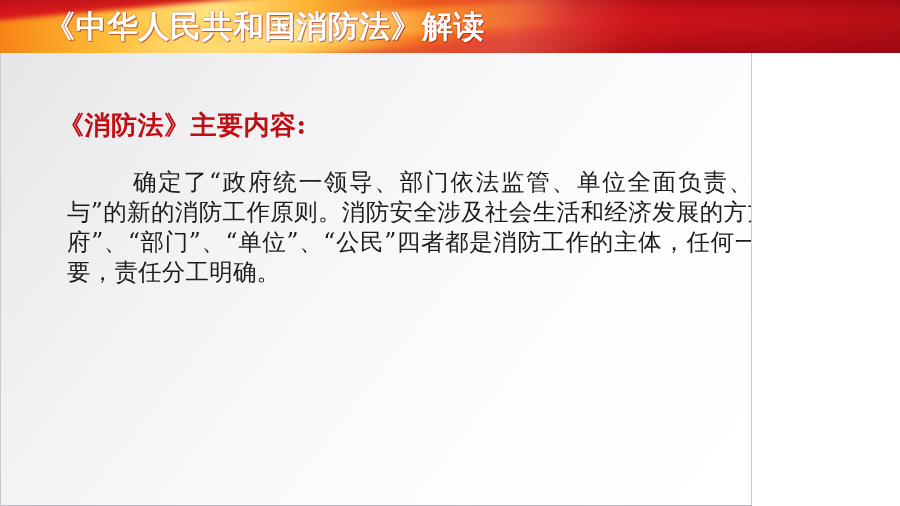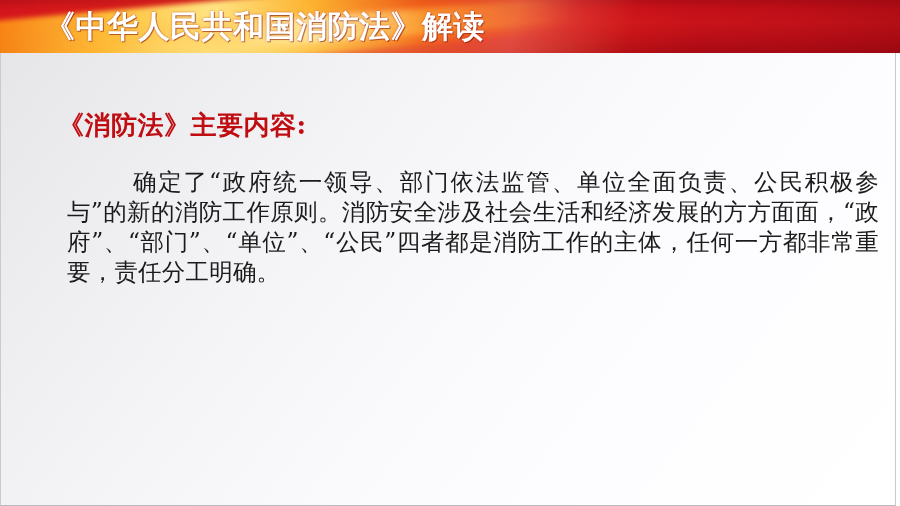--- a/index.html
+++ b/index.html
@@ -130,21 +130,21 @@
        0 0 2px rgba(140,0,0,0.55),
        1px 1px 0 rgba(120,0,0,0.45);
     z-index: 9;
   }
 
   
   #body-area {
     position: absolute;
     left: 0;
     top: 53px;
-    width: 896px;
+    width: 752px;
     height: 453px;
     box-sizing: border-box;
     border-left: 1px solid #c9c9d2;
     border-right: 1px solid #c9c9d2;
     border-bottom: 1px solid #b9b9c4;
     background:
       linear-gradient(128deg,
          #e6e6e9 0%,
          #ededf0 16%,
          #f4f4f6 34%,

